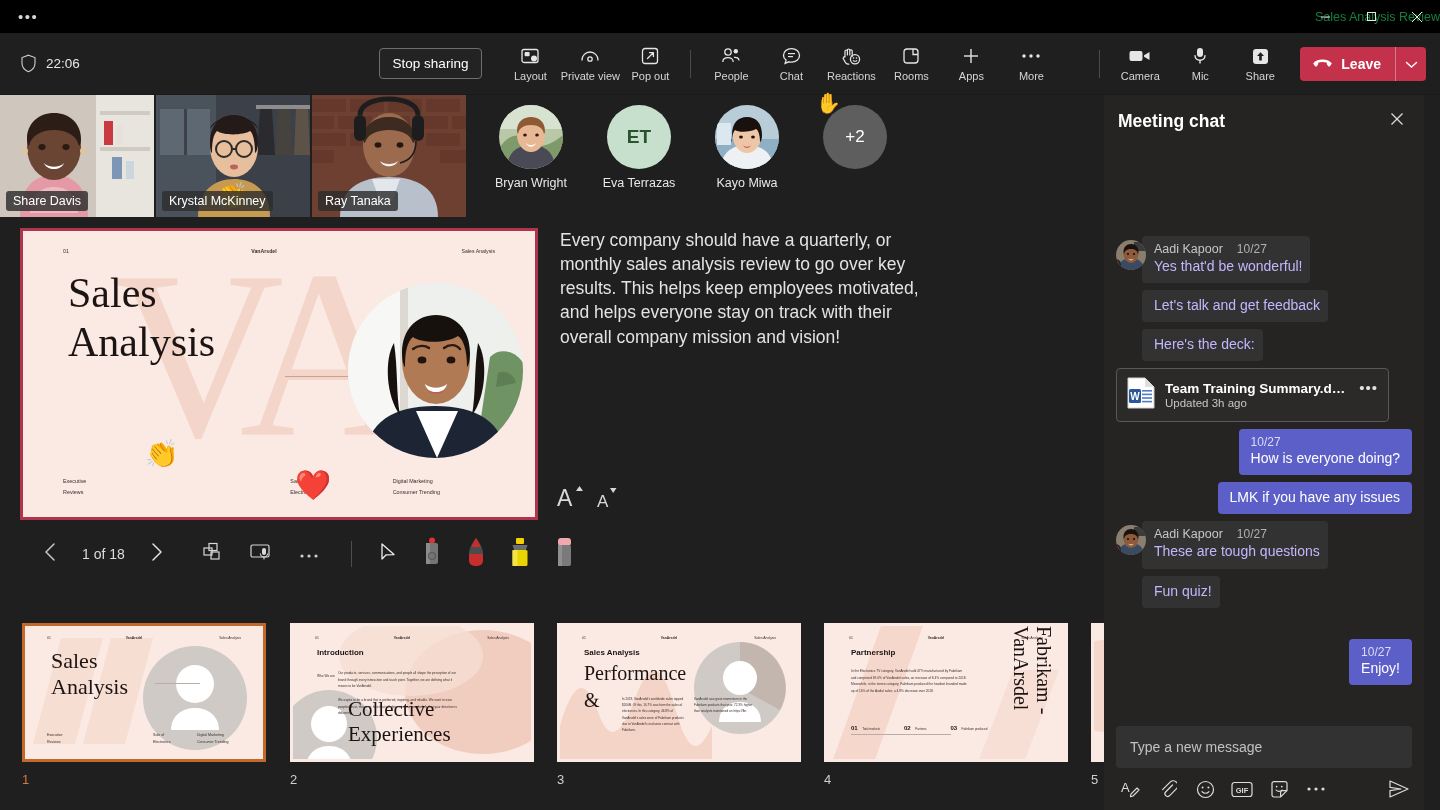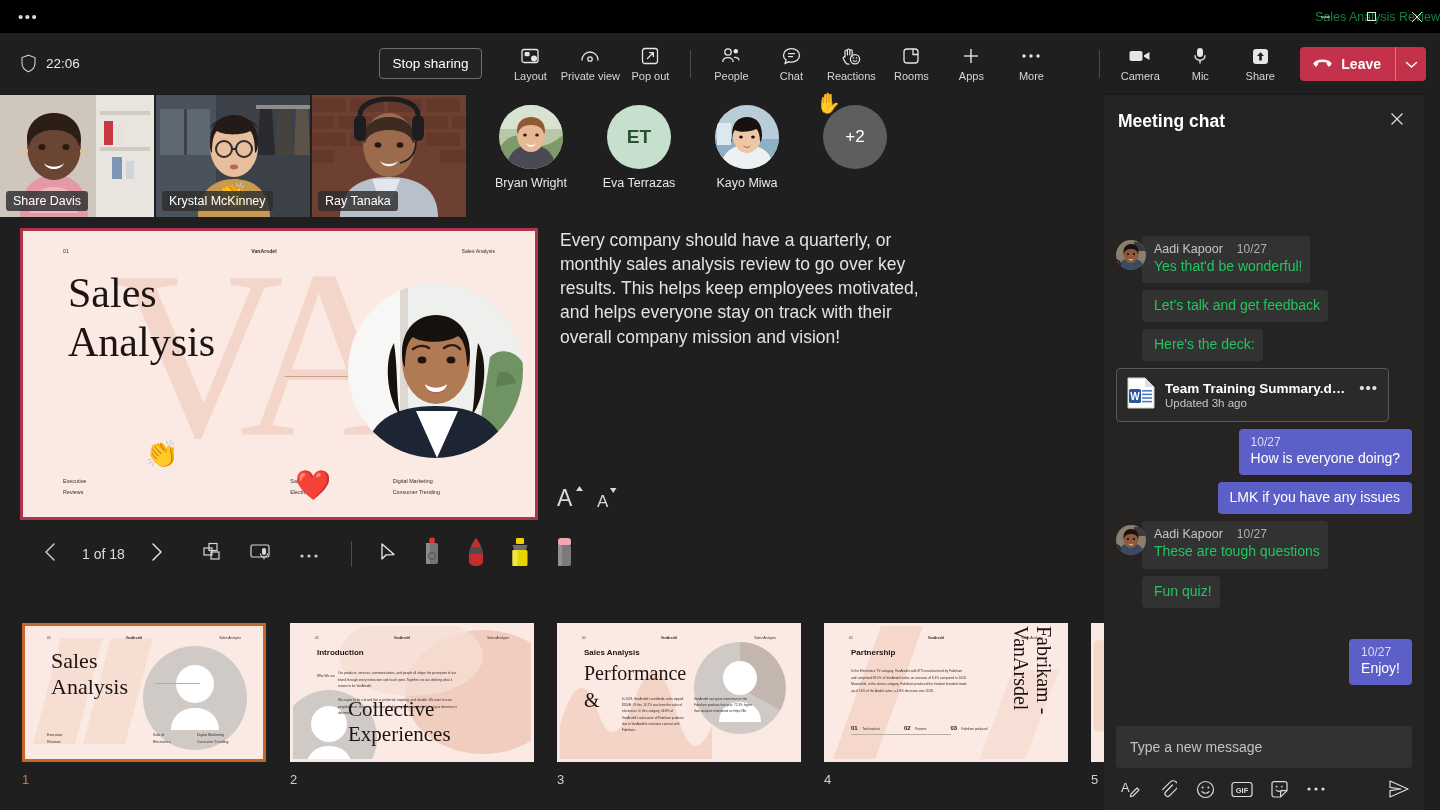--- a/index.html
+++ b/index.html
@@ -146,21 +146,21 @@
     background: #333232; border-radius: 4px; padding: 6px 8px 8px 12px; max-width: 212px;
     position: relative;
   }
   .bub-in.first { margin-left: 26px; }
   .bub-out {
     background: #5b5fc7; border-radius: 4px; padding: 6px 12px 8px 12px; max-width: 215px; color: #fff;
   }
   .mhead { display: flex; gap: 14px; align-items: baseline; margin-bottom: 1px; }
   .mauthor { font-size: 12.5px; color: #c8c6c4; }
   .mtime { font-size: 12px; color: #b3b0ad; }
-  .mtext { font-size: 14px; color: #22c55e; line-height: 1.3; }
+  .mtext { font-size: 14px; color: #c4b5fd; line-height: 1.3; }
   .bub-out .mtime { color: #dcdcf5; }
   .bub-out .mtext { color: #fff; }
   .avatar-sm {
     position: absolute; left: -26px; top: 4px; width: 30px; height: 30px; border-radius: 50%;
     overflow: hidden;
   }
   .presence { position: absolute; left: -6px; bottom: 0px; width: 11px; height: 11px; border-radius: 50%; background: #c4314b; border: 2px solid #252423; }
   .filecard {
     display: flex; align-items: center; gap: 10px; background: #2b2a29; border: 1px solid #585858;
     border-radius: 4px; padding: 8px 10px; width: 273px;

